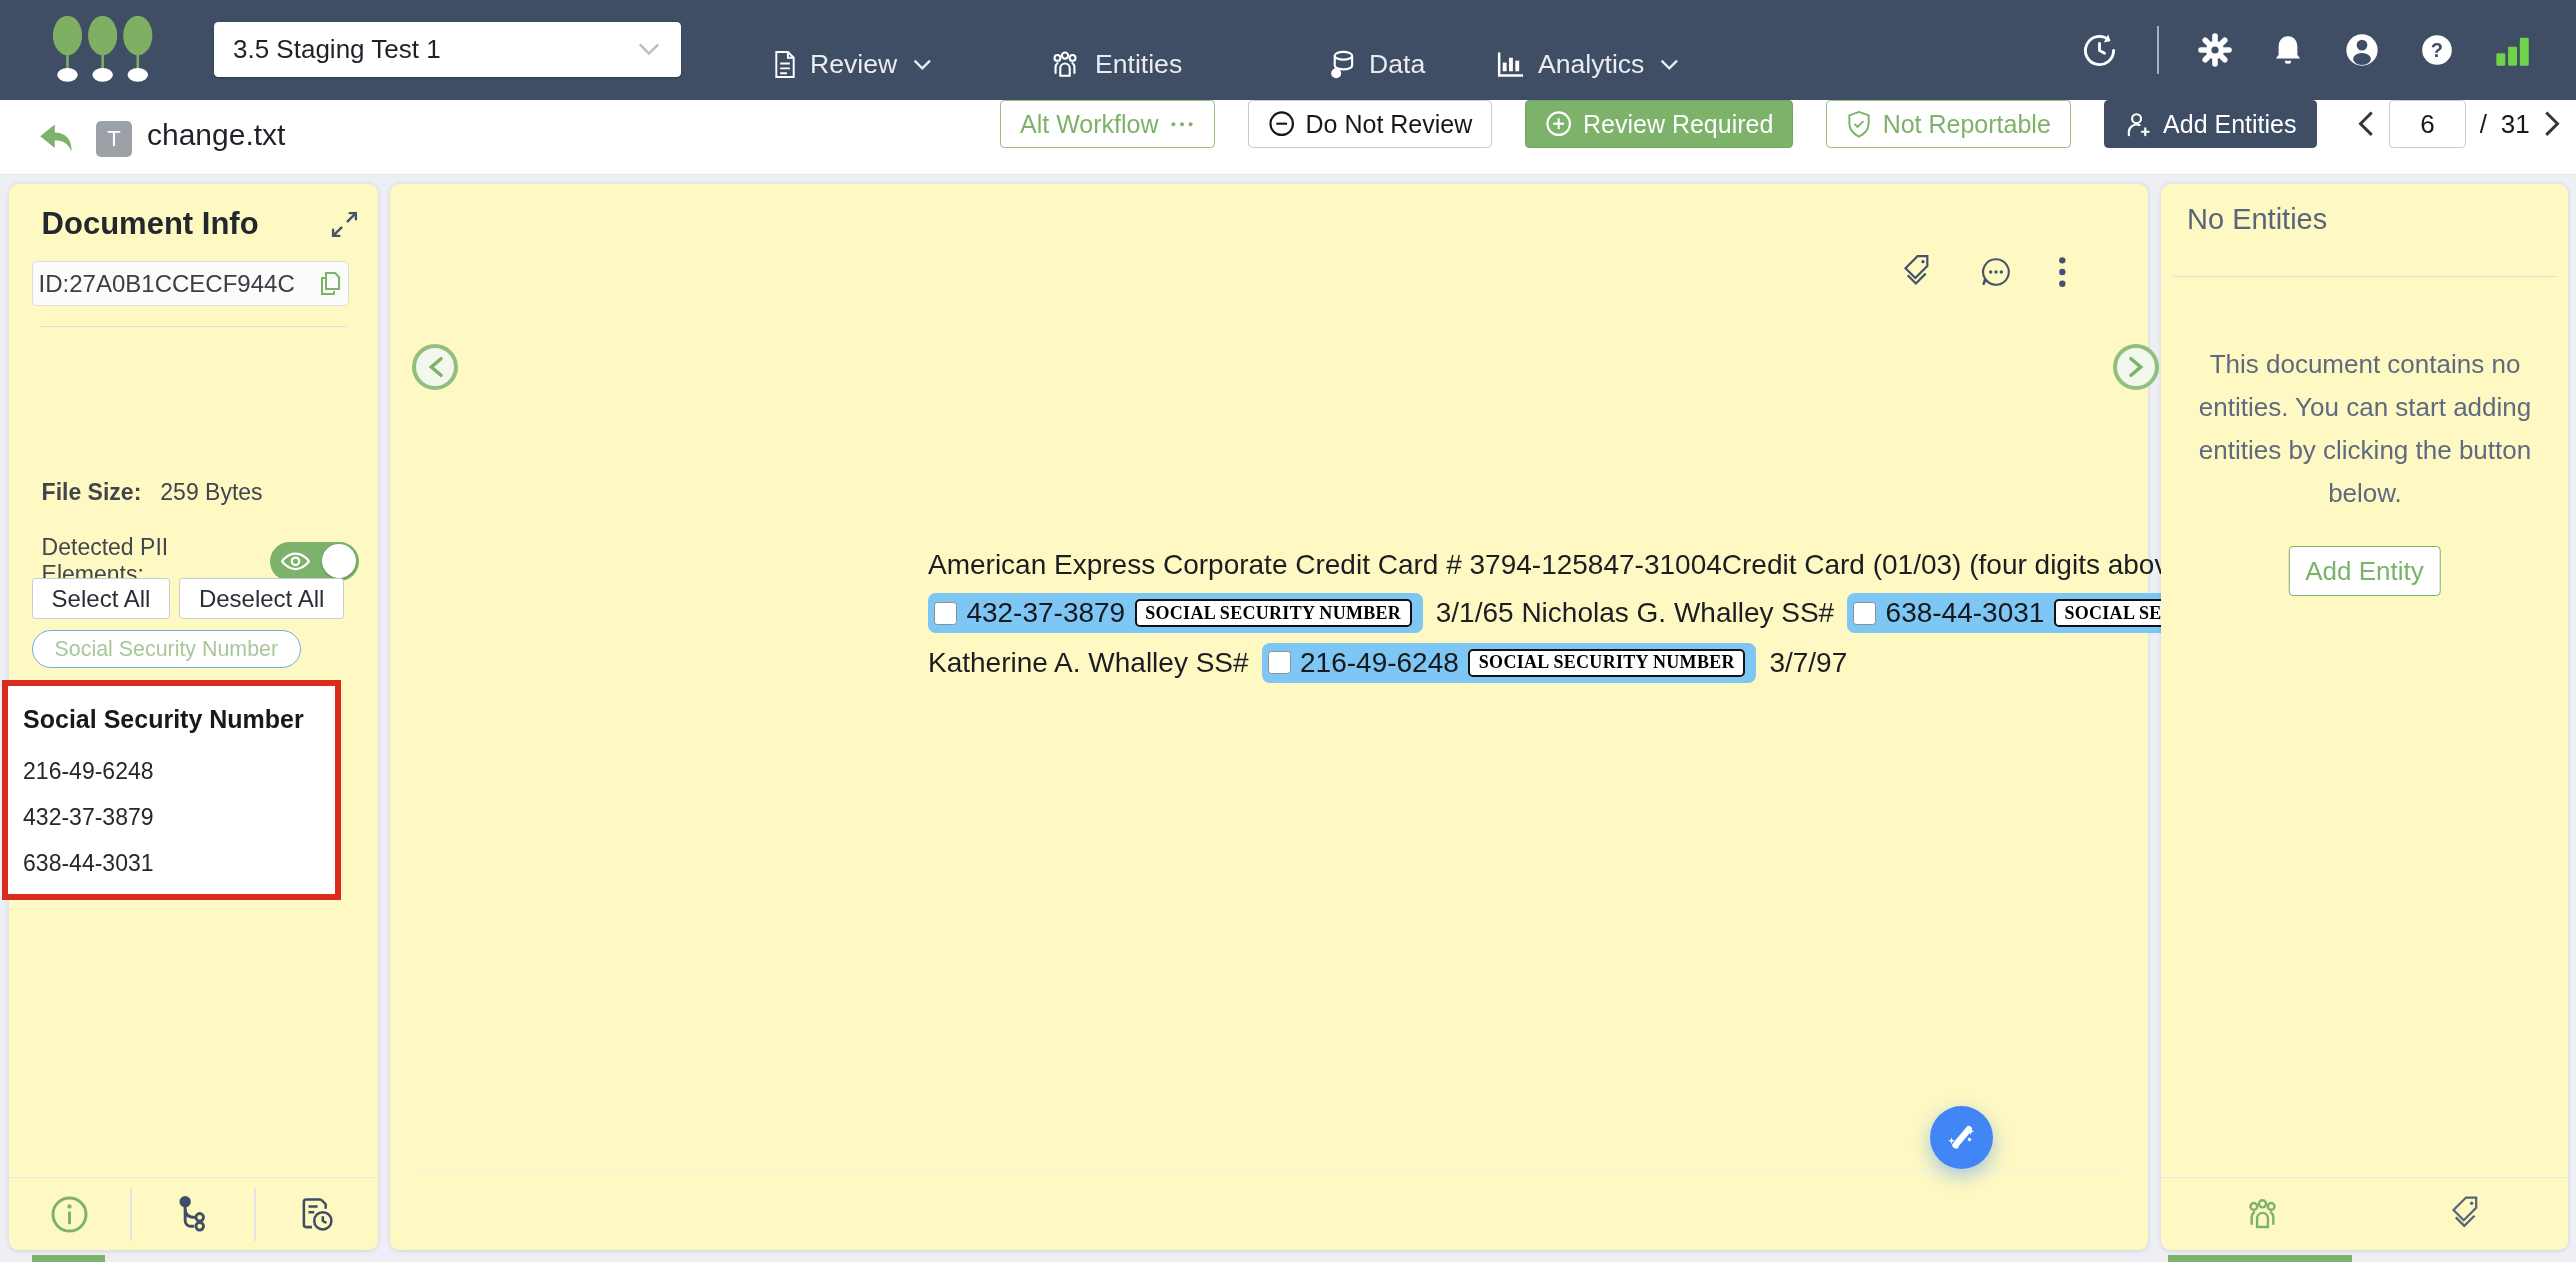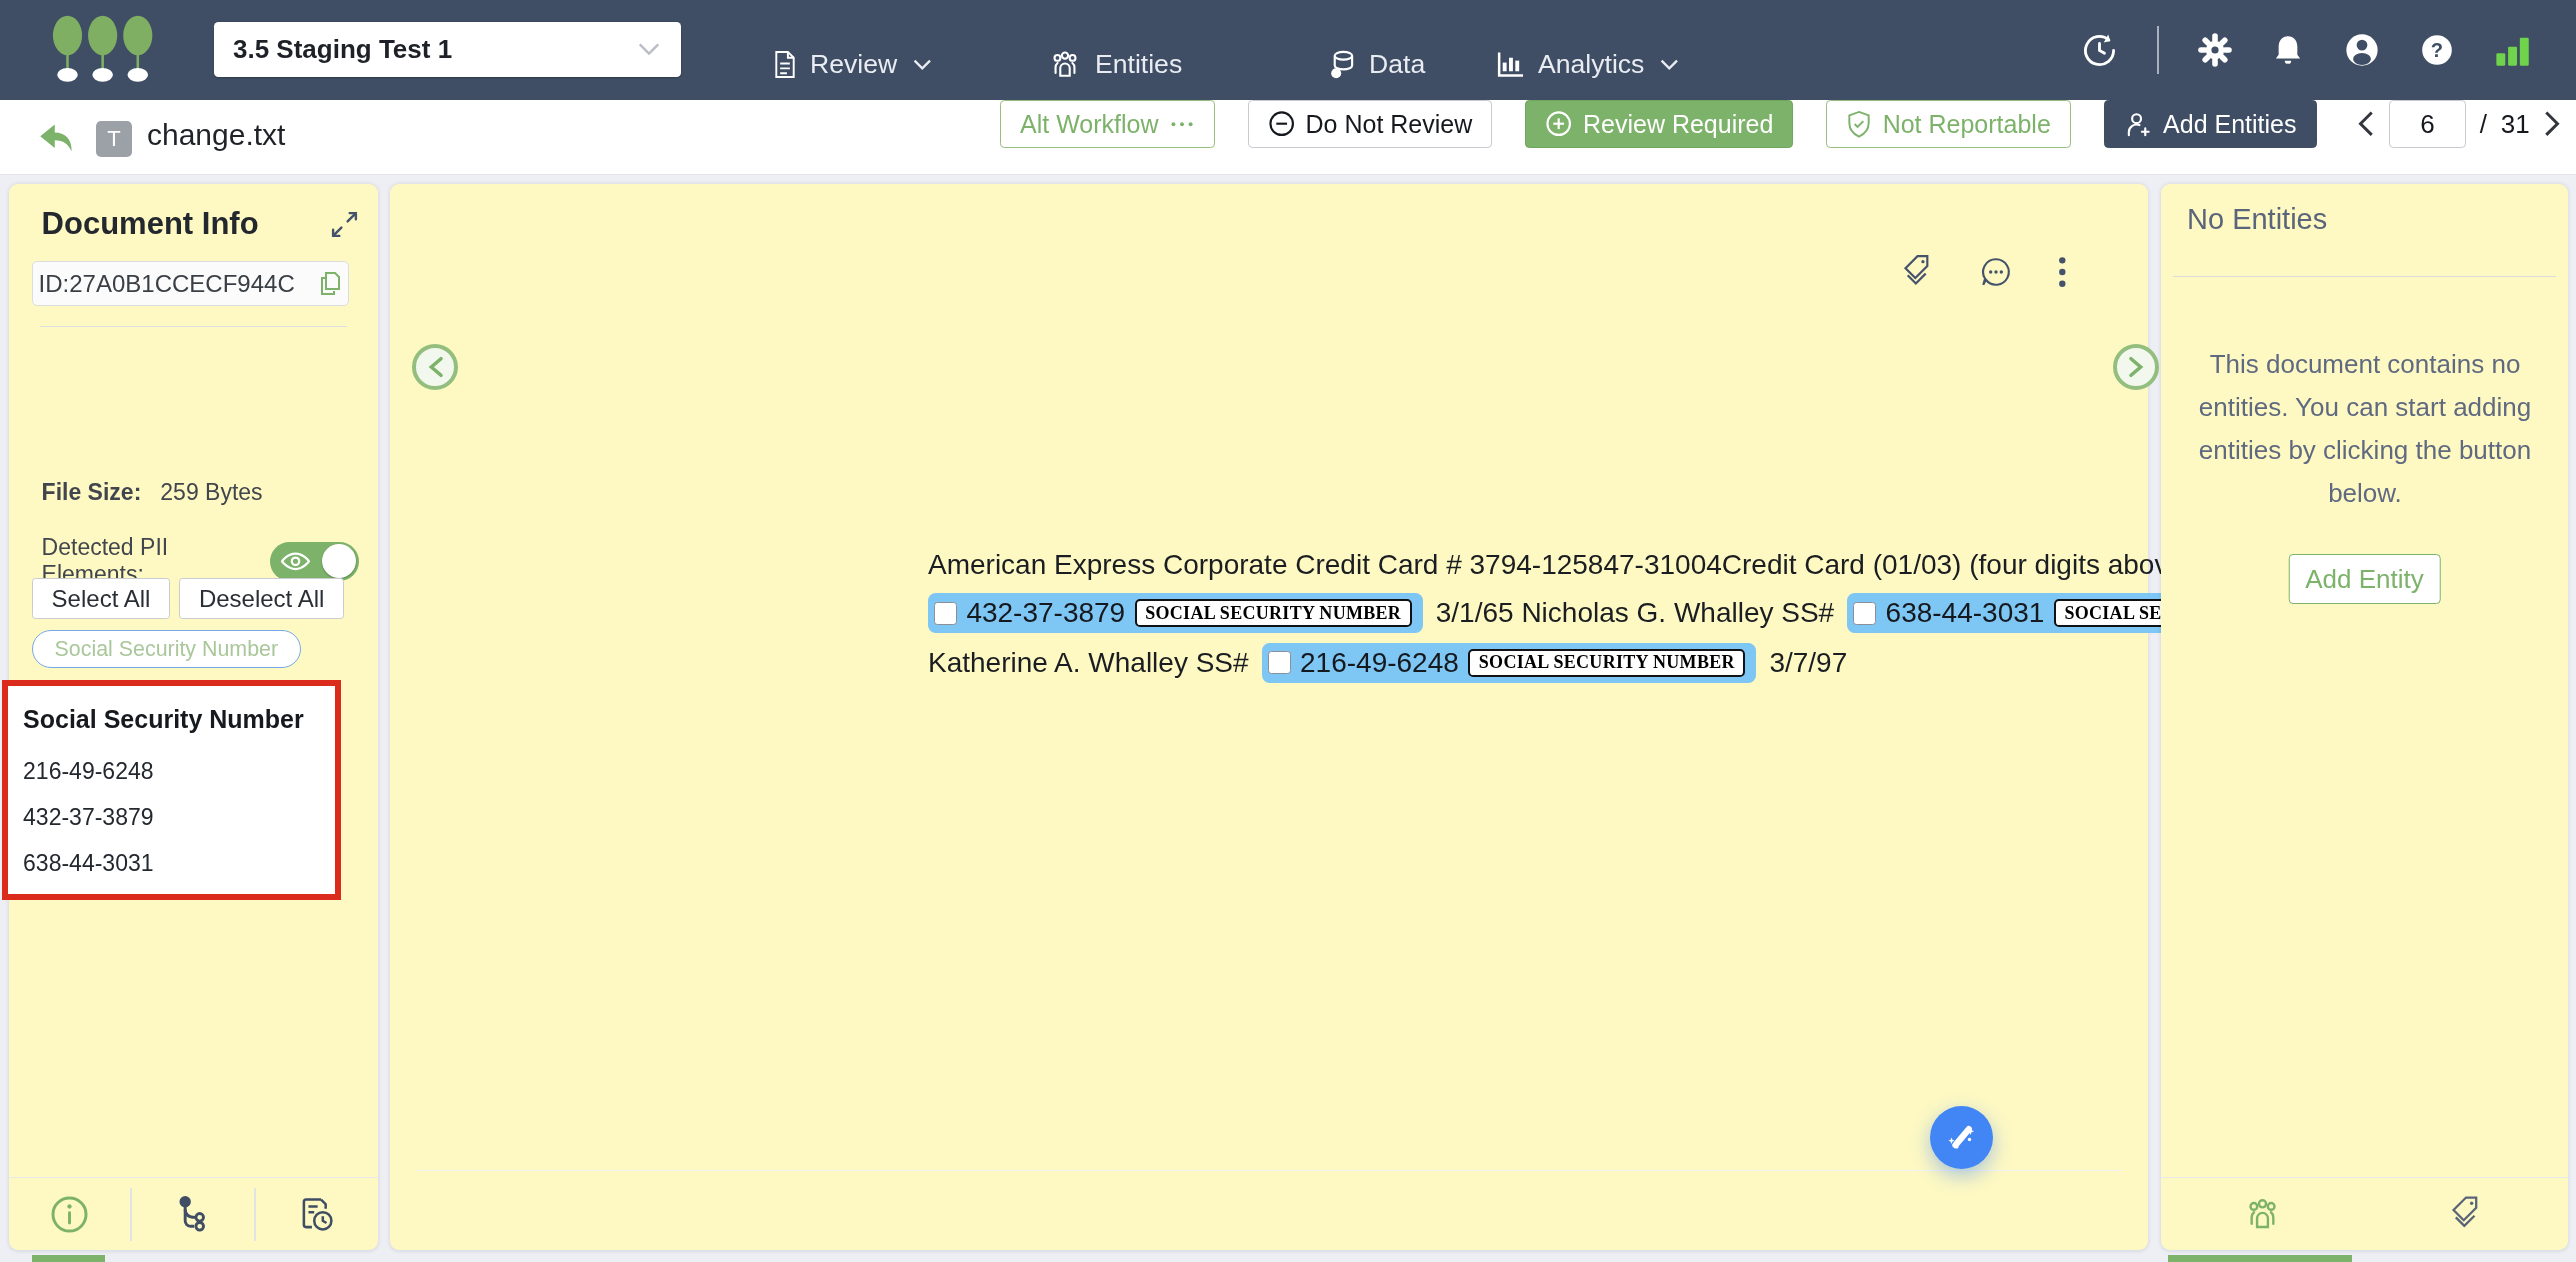--- a/index.html
+++ b/index.html
@@ -5,21 +5,21 @@
   *{margin:0;padding:0;box-sizing:border-box}
   html,body{width:2576px;height:1262px;overflow:hidden}
   body{font-family:"Liberation Sans",sans-serif;background:#EDEFF4}
   #app{position:relative;width:2576px;height:1262px}
 
   
   .topnav{position:absolute;left:0;top:0;width:2576px;height:100px;background:#3F4E64}
   .logo{position:absolute;left:45px;top:13.7px;width:117px;height:72px}
   .workspace{position:absolute;left:214px;top:22px;width:467px;height:55px;background:#fff;border-radius:4.3px;
     display:flex;align-items:center;justify-content:space-between;padding:0 19px;cursor:pointer;box-shadow:0 0.9px 1.7px rgba(0,0,0,.25)}
-  .workspace-label{font-size:26px;font-weight:bold;color:#1E2228}
+  .workspace-label{font-size:26px;font-weight:normal;color:#1E2228}
   .nav-item{position:absolute;top:0;height:128px;display:flex;align-items:center;gap:13px;color:#E9ECF2;font-size:26.6px;cursor:pointer}
   .nav-item .caret{margin-left:1.7px}
   .nav-item.active::after{content:"";position:absolute;left:-5.1px;right:-5.1px;bottom:6.9px;height:8.6px;background:#7CB269}
   .tn-icons{position:absolute;right:45px;top:0;height:100px;display:flex;align-items:center;gap:38px}
   .tn-divider{width:1.7px;height:48px;background:#C6CBD4;opacity:.8}
   .icon-btn{display:flex;align-items:center;justify-content:center;cursor:pointer}
 
   
   .docbar{position:absolute;left:0;top:100px;width:2576px;height:75px;background:#fff;border-bottom:1.7px solid #E3E5E9;display:flex;align-items:center}
   .back-btn{position:absolute;left:38px;top:20.6px;cursor:pointer}
@@ -87,21 +87,21 @@
   .pii-tag{background:#fff;border:2.6px solid #101114;border-radius:5.1px;padding:1.7px 8.6px;font-family:"Liberation Serif",serif;
     font-weight:bold;font-size:18px;letter-spacing:0.3px;color:#000;line-height:1.15;white-space:nowrap}
   .page-edge{position:absolute;left:26px;right:26px;top:986px;height:0.9px;background:#F1F2F3}
   .fab{position:absolute;left:1930px;top:1106px;width:63px;height:63px;border-radius:50%;background:#4286F5;
     display:flex;align-items:center;justify-content:center;cursor:pointer;box-shadow:0 6.9px 19px rgba(66,134,245,.45);z-index:8}
 
   
   .ne-title{position:absolute;left:26px;top:19px;font-size:29px;color:#5A647A}
   .ne-divider{position:absolute;left:12px;right:12px;top:92px;height:0.9px;background:#D9DBDF}
   .ne-msg{position:absolute;left:26px;top:159px;width:356px;font-size:26px;line-height:43px;color:#5F6A80;text-align:center}
-  .add-entity{position:absolute;left:50%;transform:translateX(-50%);top:370px;height:50px;padding:0 16px;border:1.7px solid #7CB269;
+  .add-entity{position:absolute;left:50%;transform:translateX(-50%);top:362px;height:50px;padding:0 16px;border:1.7px solid #7CB269;
     border-radius:4.3px;background:#fff;color:#7CB269;font-size:26px;display:flex;align-items:center;cursor:pointer}
 </style>
 </head>
 <body>
 
 <div id="app">
 
   <div class="topnav">
     <svg class="logo" viewBox="0 0 136 84">
       <g fill="#7FAF63">

